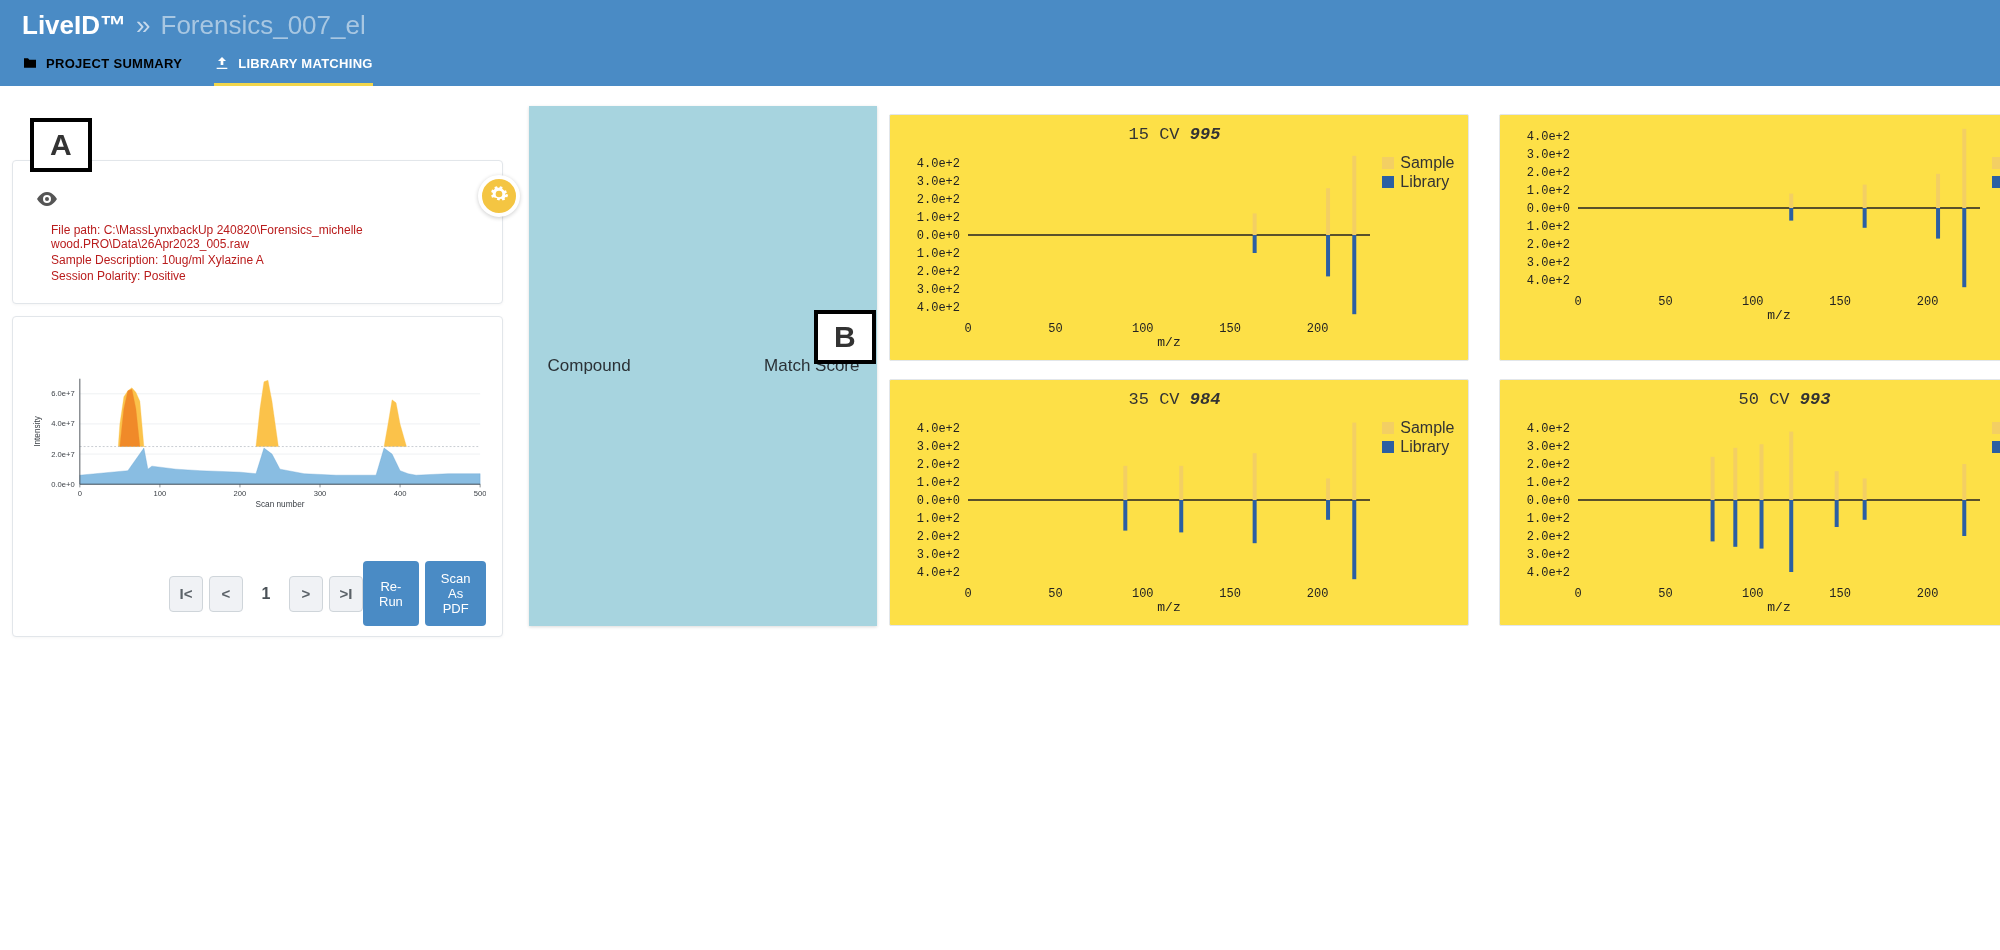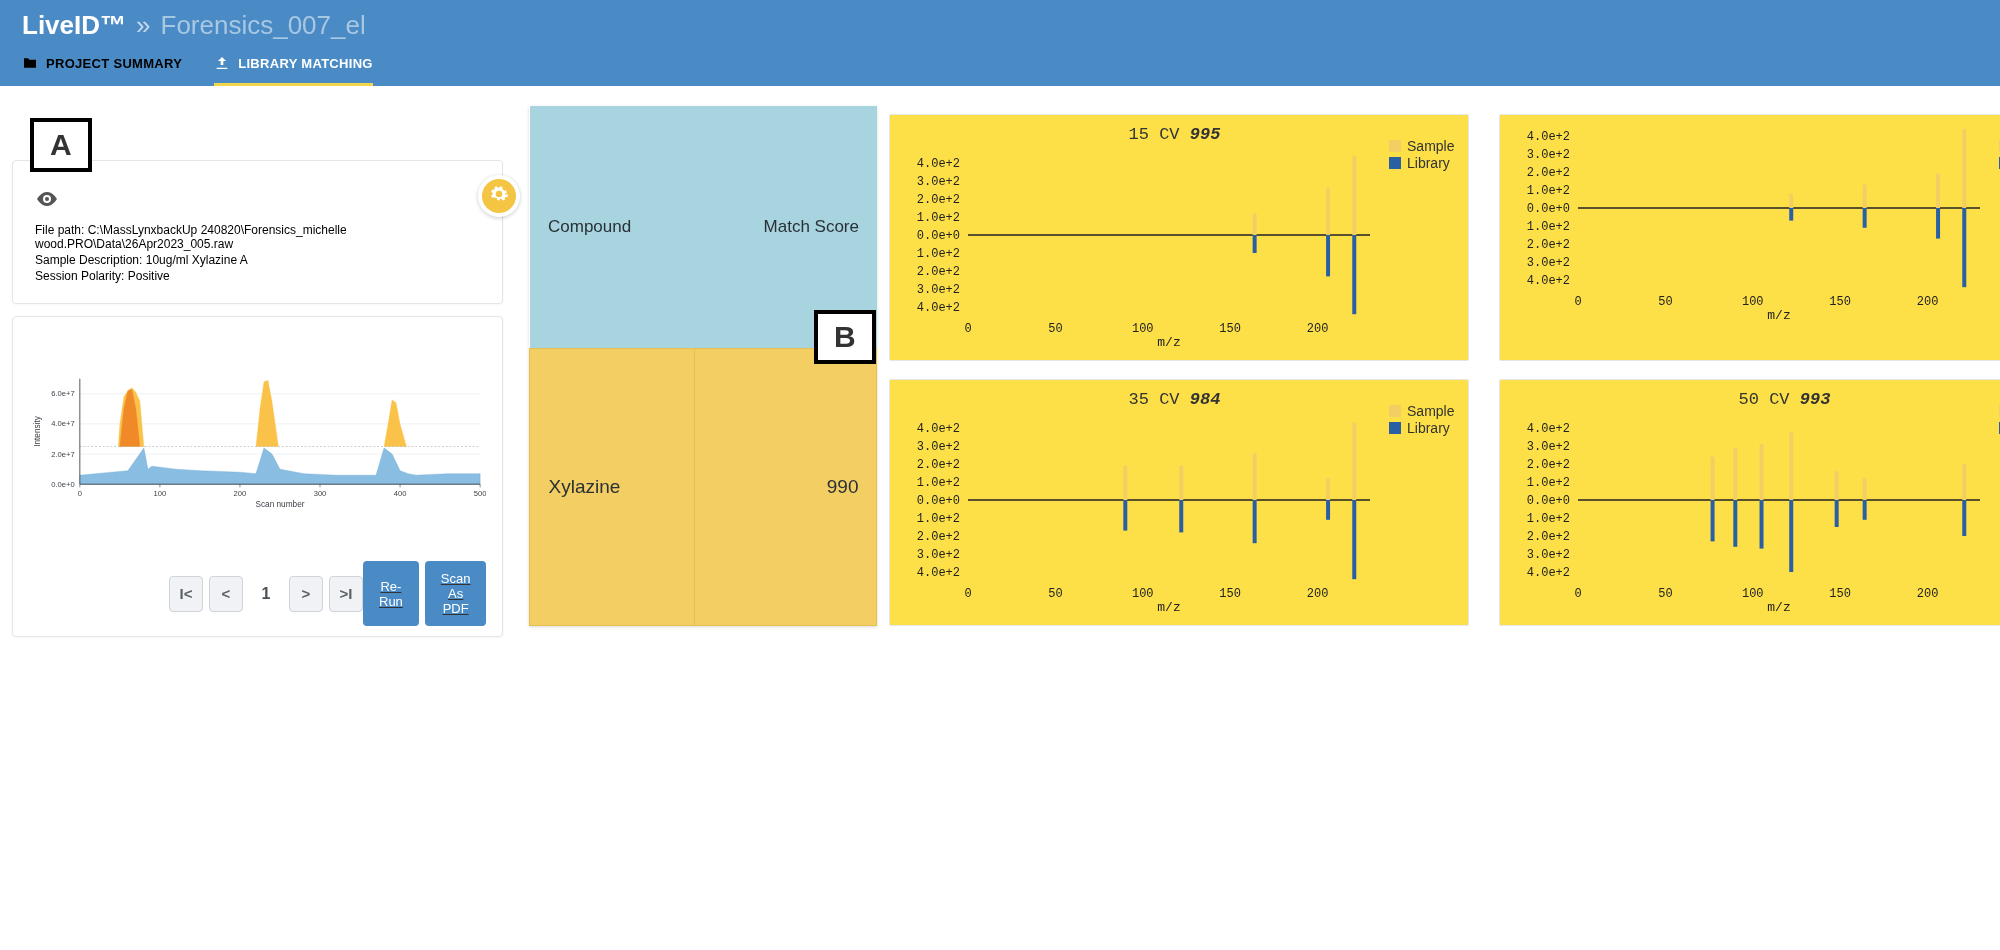--- a/index.html
+++ b/index.html
@@ -16,41 +16,41 @@
 .tab .ticon { width: 16px; height: 16px; display: inline-flex; }
 .content-row { display: flex; gap: 26px; align-items: flex-start; padding: 20px 12px 0 12px; }
 .left-col { width: 772px; }
 .right-col { flex: 1; display: flex; flex-direction: row; gap: 12px; }
 .panel-label { position: absolute; background: #fff; border: 4px solid #000; font-size: 30px; font-weight: 700; padding: 6px 16px; z-index: 5; }
 #labA { top: 118px; left: 30px; }
 #labB { top: 310px; left: 814px; }
 .card { background: #fff; border: 1px solid #e2e6ea; border-radius: 4px; padding: 18px 22px; margin-bottom: 12px; box-shadow: 0 1px 3px rgba(0,0,0,.04); position: relative; }
 .match-title { display: flex; align-items: flex-start; gap: 12px; font-size: 28px; color: #3b4248; line-height: 1.2; margin-bottom: 14px; }
 .eye { width: 24px; height: 24px; margin-top: 6px; color: #555; }
-.meta-line { font-size: 12px; color: #000000; margin: 2px 0; }
+.meta-line { font-size: 12px; color: #b91c1c; margin: 2px 16px; }
 .gear-btn { position: absolute; right: -18px; top: 14px; width: 42px; height: 42px; border-radius: 50%; background: #f4c542; border: 4px solid #fff; box-shadow: 0 1px 4px rgba(0,0,0,.2); display: flex; align-items: center; justify-content: center; cursor: pointer; }
 .gear-btn svg { width: 20px; height: 20px; color: #fff; }
 .chart-card { background: #fff; border: 1px solid #e2e6ea; border-radius: 4px; padding: 16px 16px 10px 16px; box-shadow: 0 1px 3px rgba(0,0,0,.04); }
 .tic-chart { width: 100%; height: 216px; }
 .pager-row { display: flex; align-items: center; justify-content: space-between; margin-top: 8px; }
 .pager { display: flex; align-items: center; gap: 6px; margin-left: 140px; }
 .pg-btn { width: 34px; height: 36px; border: 1px solid #cfd5da; background: #f0f2f5; border-radius: 4px; display: flex; align-items: center; justify-content: center; cursor: pointer; color: #5b6268; font-weight: 600; }
 .pg-btn.page-num { background: transparent; border: none; color: #4a5157; }
-.action-btns { display: flex; gap: 6px; text-decoration: underline; }
+.action-btns { display: flex; gap: 6px; }
 .btn-pri { background: #4a8bc5; color: #fff; font-size: 13px; padding: 10px 16px; border: none; border-radius: 4px; cursor: pointer; font-weight: 500; }
 .match-table { width: 348px; border-collapse: collapse; box-shadow: 0 1px 3px rgba(0,0,0,.15); }
 .match-table th { background: #a7d4df; color: #2a3136; font-weight: 400; font-size: 17px; padding: 12px 18px; text-align: left; }
 .match-table th:last-child { text-align: right; }
 .match-table td { background: #f3cf63; color: #2a3136; font-size: 19px; padding: 14px 18px; border: 1px solid #e5bf4f; }
 .match-table td:last-child { text-align: right; }
 .spectra-grid { display: grid; grid-template-columns: repeat(2, 580px); gap: 18px 30px; margin-top: 8px; }
 .spectrum-card { border: 1px solid #e2e6ea; border-radius: 2px; padding: 8px 10px 6px 0; background: #fde047; position: relative; }
 .sp-title { text-align: center; font-size: 17px; font-family: "Courier New", monospace; margin: 2px 0 6px 0; }
 .sp-title .score { font-weight: 700; font-style: italic; }
-.sp-legend { position: absolute; right: 14px; top: 22px; font-size: 14px; }
+.sp-legend { position: absolute; right: 14px; top: 38px; font-size: 16px; }
 .sp-legend div { display: flex; align-items: center; gap: 6px; margin: 1px 0; }
 .lg-sw { width: 12px; height: 12px; }
 .lg-sw.samp { background: #f3cf63; }
 .lg-sw.lib { background: #2b5fa3; }
 .sp-svg { width: 560px; height: 200px; }
 .axis-text { font-family: "Courier New", monospace; font-size: 13px; fill: #222; }
 .axis-text.sm { font-size: 12px; }
 .glyph-first,.glyph-prev,.glyph-next,.glyph-last{font-size:15px;font-family:Arial;}
 </style>
 </head>
@@ -176,24 +176,20 @@
       </div>
     </div>
 
     <div class="right-col">
       <table class="match-table">
         <tbody>
             <tr>
           <th>Compound</th>
           <th>Match Score</th>
         </tr>
-        <tr>
-          <td>Xylazine</td>
-          <td>990</td>
-        </tr>
       </tbody>
         </table>
 
       <div class="spectra-grid" id="spectraGrid">
           <div class="spectrum-card"><div class="sp-title">15 CV <span class="score">995</span></div><div class="sp-legend">
               <div>
                 <span class="lg-sw samp"></span>
                 <span>Sample</span>
               </div>
               <div>

